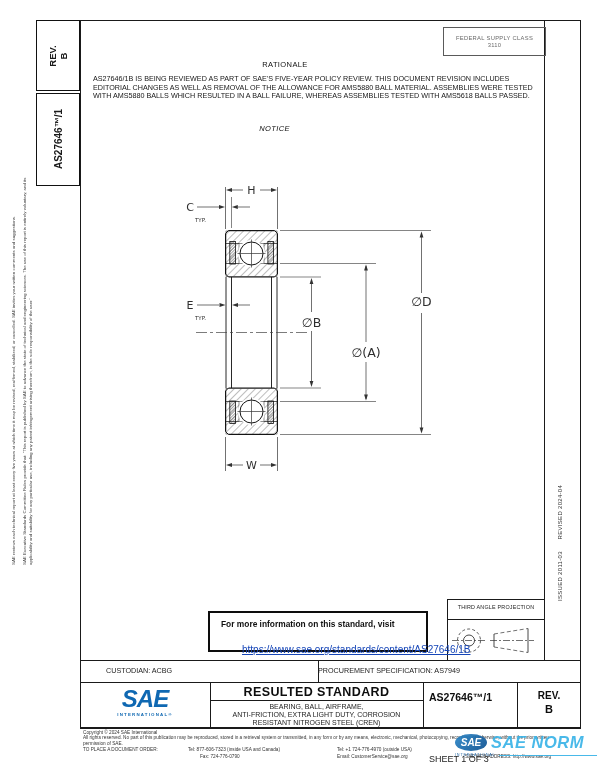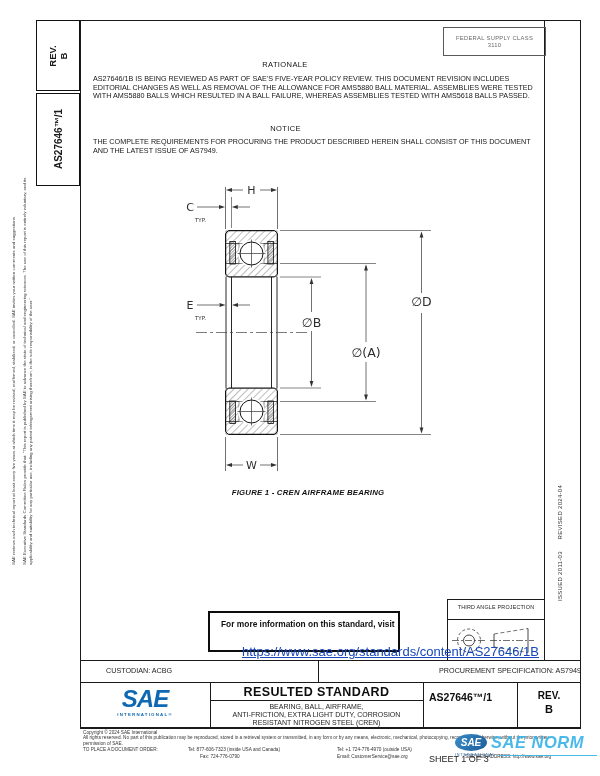--- a/index.html
+++ b/index.html
@@ -16,24 +16,24 @@
   .h-center{text-align:center;font-size:7.5px;letter-spacing:.4px;color:#111;}
   .body-txt{font-size:7.2px;line-height:8.7px;color:#161616;}
   
   .margin-note{font-size:4.4px;line-height:5.6px;color:#444;width:392px;}
   .right-note{font-size:6px;color:#333;letter-spacing:.3px;white-space:pre;}
   
   .stamp{position:absolute;left:443px;top:27px;width:103px;height:29px;border:1.6px solid #5a5a5a;
          box-sizing:border-box;display:flex;flex-direction:column;align-items:center;justify-content:center;}
   .stamp div{font-size:5.8px;color:#6a6a6a;letter-spacing:.3px;line-height:7px;text-align:center;}
   
-  .infobox{position:absolute;left:208px;top:611px;width:192px;height:41px;border:2.6px solid #0d0d0d;
+  .infobox{position:absolute;left:208px;top:611px;width:220px;height:41px;border:2.6px solid #0d0d0d;
            box-sizing:border-box;background:#fff;padding:6px 0 0 11px;}
   .infobox .t1{font-size:8.4px;font-weight:bold;color:#111;}
-  .infobox .t2{font-size:13px;color:#1646b8;text-decoration:underline;margin-top:15px;display:inline-block;padding-left:21px;}
+  .infobox .t2{font-size:10px;color:#1646b8;text-decoration:underline;margin-top:15px;display:inline-block;padding-left:21px;}
   
   .proj-label{position:absolute;left:447px;top:604px;width:98px;text-align:center;font-size:5.4px;color:#222;letter-spacing:.2px;}
   
   .tb-cell{position:absolute;box-sizing:border-box;}
   .sae-logo{color:#0f68b2;font-weight:bold;font-style:italic;text-align:center;}
   .caption{font-size:7.8px;font-weight:bold;font-style:italic;color:#111;text-align:center;letter-spacing:.2px;}
   .foot{font-size:4.7px;line-height:5.6px;color:#333;}
   
   .wm{position:absolute;left:455px;top:733px;width:142px;opacity:.92;}
   .wm-row{display:flex;align-items:center;gap:4px;}
@@ -82,22 +82,21 @@
   <div class="abs rot right-note" style="left:557px;top:601px;">ISSUED 2011-03      REVISED 2024-04</div>
 
   <div class="stamp">
     <div>FEDERAL SUPPLY CLASS</div>
     <div>3110</div>
   </div>
 
   <div class="abs h-center" style="left:80px;top:60px;width:410px;">RATIONALE</div>
   <div class="abs body-txt" style="left:93px;top:75px;width:452px;">AS27646/1B IS BEING REVIEWED AS PART OF SAE'S FIVE-YEAR POLICY REVIEW. THIS DOCUMENT REVISION INCLUDES EDITORIAL CHANGES AS WELL AS REMOVAL OF THE ALLOWANCE FOR AMS5880 BALL MATERIAL. ASSEMBLIES WERE TESTED WITH AMS5880 BALLS WHICH RESULTED IN A BALL FAILURE, WHEREAS ASSEMBLIES TESTED WITH AMS5618 BALLS PASSED.</div>
 
-  <div class="abs h-center" style="left:80px;top:124px;width:411px;">NOTICE</div>
-  <div class="abs body-txt" style="left:93px;top:138px;width:452px;">THE COMPLETE REQUIREMENTS FOR PROCURING THE PRODUCT DESCRIBED HEREIN SHALL CONSIST OF THIS DOCUMENT AND THE LATEST ISSUE OF AS7949.</div>
+  <div class="abs h-center" style="left:69px;top:124px;width:411px;font-style:italic;">NOTICE</div>
 
   <svg class="abs" style="left:120px;top:180px;" width="340" height="325" viewBox="120 180 340 325">
     <defs>
       <pattern id="ringHatch" width="5" height="5" patternUnits="userSpaceOnUse" patternTransform="rotate(45)">
         <line x1="0" y1="0" x2="0" y2="5" stroke="#5a5a5a" stroke-width="0.8"></line>
       </pattern>
       <pattern id="sealHatch" width="2" height="2" patternUnits="userSpaceOnUse" patternTransform="rotate(45)">
         <line x1="0" y1="0" x2="0" y2="2" stroke="#3a3a3a" stroke-width="0.9"></line>
       </pattern>
     </defs>
@@ -195,41 +194,40 @@
     <path d="M366 400.5 L364.1 394.5 L367.9 394.5 Z" fill="#333"></path>
     <text x="366" y="356.5" font-size="12.5" text-anchor="middle">∅(A)</text>
 
     <line x1="421.5" y1="233.5" x2="421.5" y2="293" stroke="#333" stroke-width="0.7"></line>
     <line x1="421.5" y1="313" x2="421.5" y2="431.5" stroke="#333" stroke-width="0.7"></line>
     <path d="M421.5 231.5 L419.6 237.5 L423.4 237.5 Z" fill="#333"></path>
     <path d="M421.5 433.5 L419.6 427.5 L423.4 427.5 Z" fill="#333"></path>
     <text x="421.5" y="306" font-size="12.5" text-anchor="middle">∅D</text>
   </svg>
 
-  <div class="abs caption" style="left:188px;top:488px;width:240px;">FIGURE 1 - CREN AIRFRAME BEARING</div>
 
   <div class="proj-label">THIRD ANGLE PROJECTION</div>
   <svg class="abs" style="left:447px;top:620px;" width="98" height="41" viewBox="0 0 98 41">
     <line x1="5" y1="20.5" x2="40" y2="20.5" stroke="#333" stroke-width="0.7" stroke-dasharray="7 2 2 2"></line>
     <circle cx="22" cy="20.5" r="11.5" fill="none" stroke="#333" stroke-width="0.8" stroke-dasharray="3 2.2"></circle>
     <circle cx="22" cy="20.5" r="5.5" fill="none" stroke="#333" stroke-width="0.9"></circle>
     <line x1="47" y1="14" x2="47" y2="27" stroke="#333" stroke-width="0.9"></line>
     <line x1="81" y1="8.5" x2="81" y2="32.5" stroke="#333" stroke-width="0.9"></line>
     <line x1="47" y1="14" x2="81" y2="8.5" stroke="#333" stroke-width="0.7" stroke-dasharray="4 2.5"></line>
     <line x1="47" y1="27" x2="81" y2="32.5" stroke="#333" stroke-width="0.7" stroke-dasharray="4 2.5"></line>
     <line x1="43" y1="20.5" x2="87" y2="20.5" stroke="#333" stroke-width="0.7" stroke-dasharray="7 2 2 2"></line>
   </svg>
 
   <div class="infobox">
     <div class="t1">For more information on this standard, visit</div>
     <a class="t2" href="#">https://www.sae.org/standards/content/AS27646/1B</a>
   </div>
 
   <div class="tb-cell" style="left:106px;top:666px;font-size:7.2px;color:#222;">CUSTODIAN: ACBG</div>
-  <div class="tb-cell" style="left:318px;top:666px;width:263px;text-align:right;font-size:7.2px;color:#222;">PROCUREMENT SPECIFICATION: AS7949</div>
+  <div class="tb-cell" style="left:318px;top:666px;width:263px;text-align:left;font-size:7.2px;color:#222;">PROCUREMENT SPECIFICATION: AS7949</div>
 
   <div class="tb-cell sae-logo" style="left:103px;top:687px;width:84px;">
     <div style="font-size:24px;line-height:24px;letter-spacing:-1px;">SAE</div>
     <div style="font-size:4.4px;letter-spacing:1.2px;font-style:normal;margin-top:1px;">INTERNATIONAL®</div>
   </div>
 
   <div class="tb-cell" style="left:210px;top:684.5px;width:213px;text-align:center;font-size:12.5px;font-weight:bold;letter-spacing:.4px;color:#0d0d0d;">RESULTED STANDARD</div>
   <div class="ln" style="left:210px;top:699.5px;width:212.5px;height:1px;"></div>
   <div class="tb-cell" style="left:210px;top:702.5px;width:213px;text-align:center;font-size:7px;color:#1c1c1c;">BEARING, BALL, AIRFRAME,</div>
   <div class="tb-cell" style="left:210px;top:710.5px;width:213px;text-align:center;font-size:7px;color:#1c1c1c;">ANTI-FRICTION, EXTRA LIGHT DUTY, CORROSION</div>

